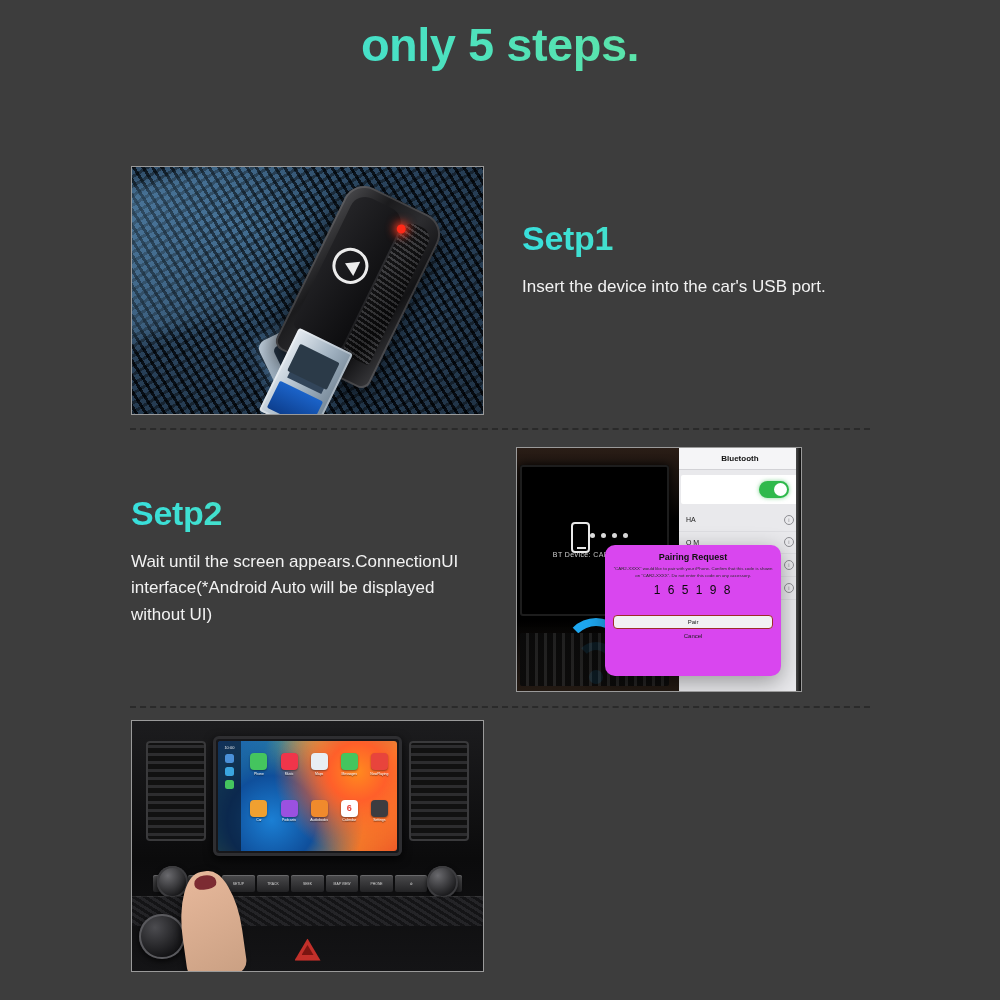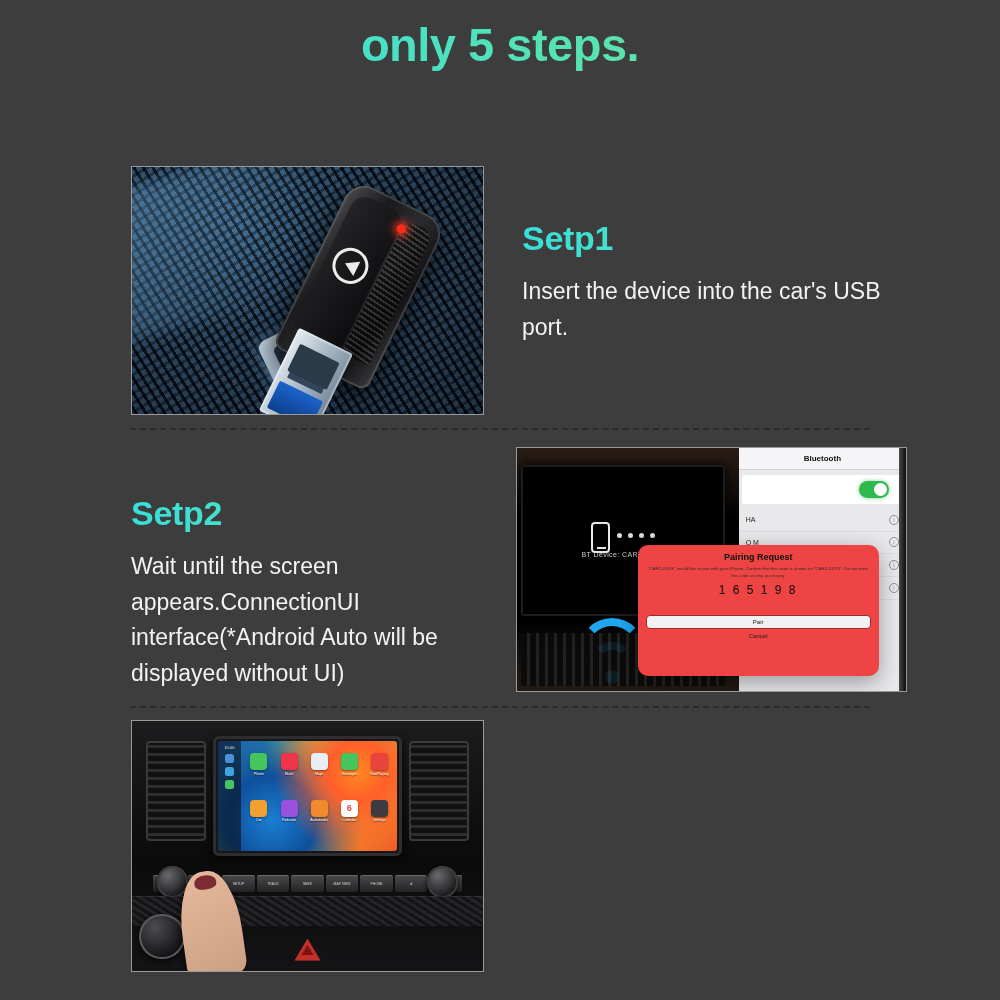--- a/index.html
+++ b/index.html
@@ -41,27 +41,27 @@
   }
   .txtblock { position: absolute; }
   .step-head {
     font-size: 34px; font-weight: 700; letter-spacing: -0.3px;
     background: linear-gradient(90deg, #38dfdc 0%, #52e2b8 60%, #6fe79c 100%);
     -webkit-background-clip: text; background-clip: text;
     -webkit-text-fill-color: transparent; color: transparent;
     margin-bottom: 16px;
   }
   .step-body {
-    font-size: 23px; color: #f2f2f2; line-height: 1.55; font-weight: 400;
+    font-size: 17px; color: #f2f2f2; line-height: 1.55; font-weight: 400;
   }
 
   
   #photo1 { left: 131px; top: 166px; width: 353px; height: 249px; }
   #text1  { left: 522px; top: 219px; width: 360px; }
-  #photo2 { left: 516px; top: 447px; width: 391px; height: 245px; }
+  #photo2 { left: 516px; top: 447px; width: 286px; height: 245px; }
   #text2  { left: 131px; top: 494px; width: 360px; }
   #photo3 { left: 131px; top: 720px; width: 353px; height: 252px; }
   #text3  { left: 518px; top: 762px; width: 375px; }
 
   
   .mesh {
     position: absolute; inset: 0;
     background:
       radial-gradient(ellipse at 30% 22%, #2d5372 0%, #14273b 48%, #07101b 100%);
   }
@@ -214,21 +214,21 @@
   .bt-row .info {
     width:10px; height:10px; border-radius:50%; border:1px solid #8e8e93;
     font-size:6px; color:#8e8e93; display:flex; align-items:center; justify-content:center;
   }
   .p2-phone-edge {
     position:absolute; right:0; top:0; width:4%; height:100%;
     background: linear-gradient(90deg,#4a4a4a,#0c0c0c);
   }
   .pair-dialog {
     position:absolute; left:31%; top:40%; width:62%; height:54%;
-    background:#ef4444; border-radius:10px;
+    background:#d946ef; border-radius:10px;
     box-shadow: 0 6px 22px rgba(0,0,0,.35);
     padding:7px 8px 5px; text-align:center;
   }
   .pd-title { font-size:9px; font-weight:700; color:#111; margin-bottom:4px; }
   .pd-body { font-size:4.4px; color:#2c2c2c; line-height:1.5; margin-bottom:4px; }
   .pd-code { font-size:12px; letter-spacing:2px; color:#0a0a0a; font-weight:500; margin:4px 0 18px; }
   .pd-pair {
     border:1.5px solid #9d2b2b; border-radius:4px; background:#f1f1f3;
     font-size:6px; color:#1b1b1b; padding:3px 0; margin-bottom:4px;
   }

